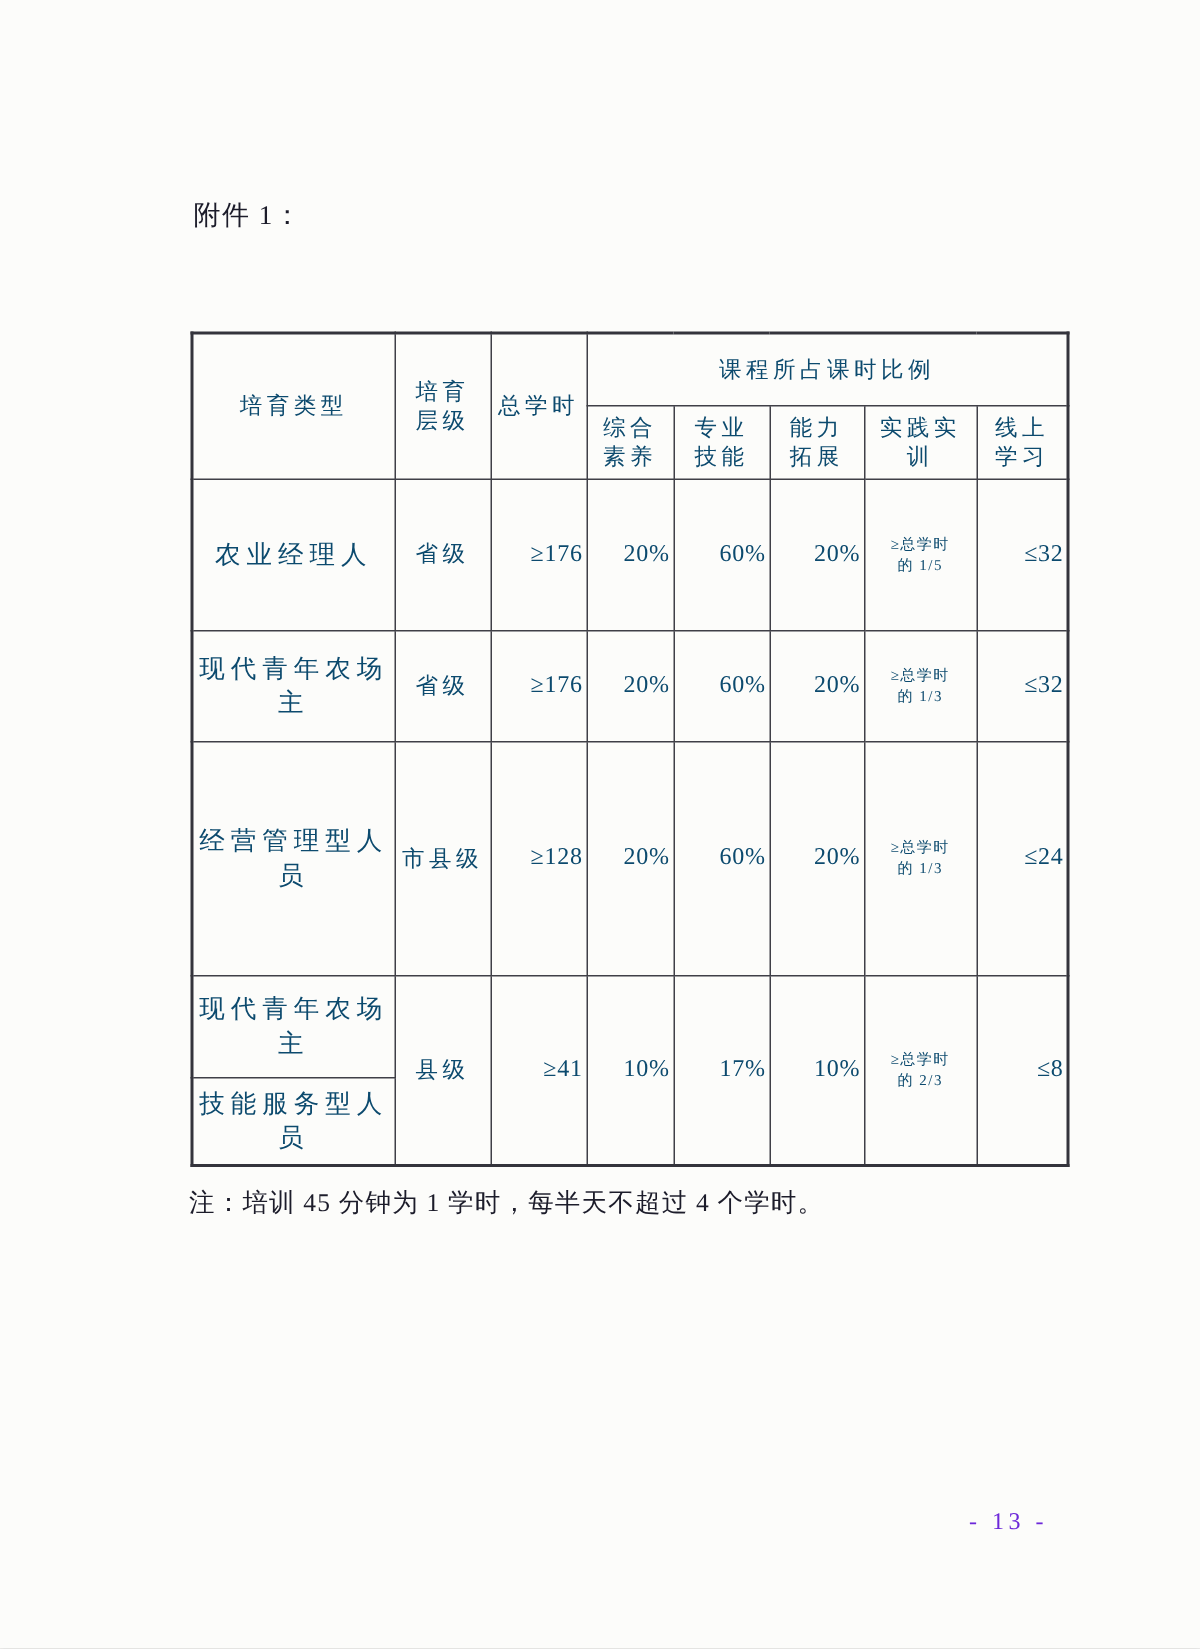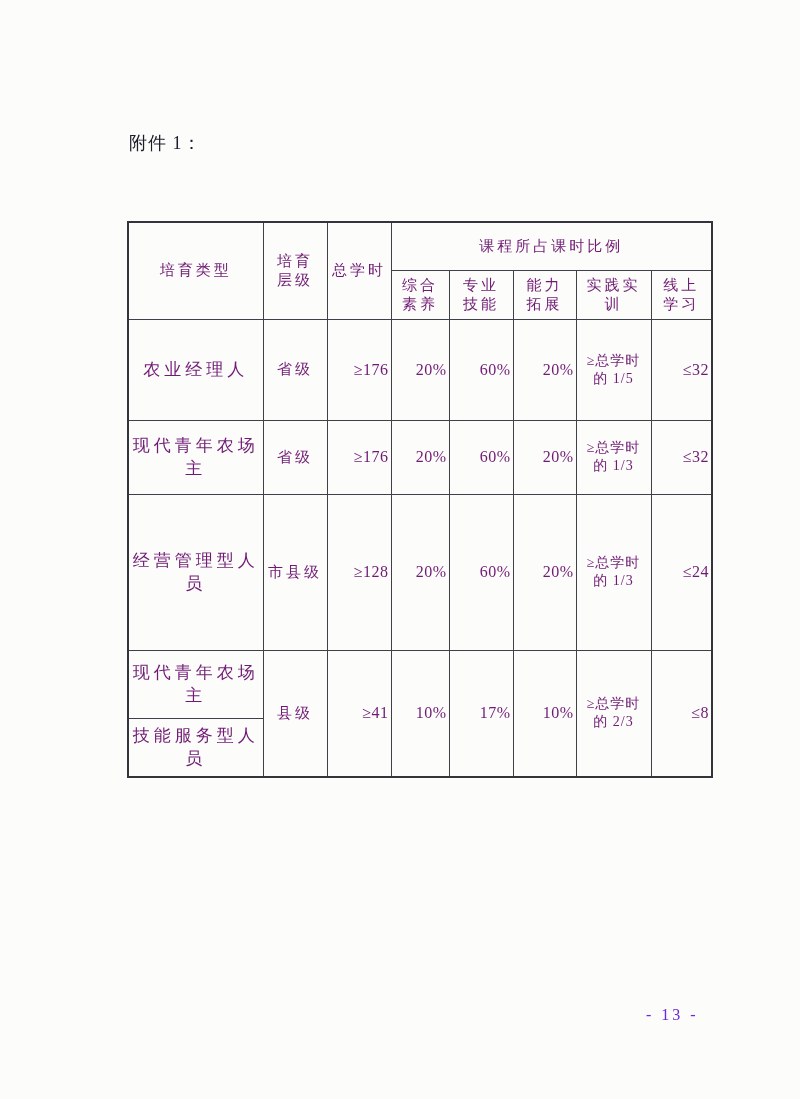--- a/index.html
+++ b/index.html
@@ -41,34 +41,34 @@
     border-collapse: collapse;
     table-layout: fixed;
     border: 2px solid #34343c;
   }
   .doc-table td {
     border: 1px solid #3f3f47;
     text-align: center;
     vertical-align: middle;
     font-size: 15px;
     padding: 0 2px;
-    color: #701a75;
+    color: #0c4a6e;
   }
   .doc-table td.hd {
     font-family: "Liberation Sans", "DejaVu Sans", sans-serif;
     font-size: 15px;
     letter-spacing: 3px;
   }
   .doc-table td.type-cell {
     letter-spacing: 4px;
     font-size: 17px;
   }
   .doc-table td.level-cell { letter-spacing: 3px; }
   .doc-table td.num-cell { font-size: 16px; letter-spacing: 0.5px; text-align: right; }
-  .doc-table td.practice-cell { font-size: 14px; letter-spacing: 1px; }
+  .doc-table td.practice-cell { font-size: 10px; letter-spacing: 1px; }
   .preline { white-space: pre-line; }
   tr.h1 { height: 48px; }
   tr.h2 { height: 49px; }
   tr.r1 { height: 101px; }
   tr.r2 { height: 74px; }
   tr.r3 { height: 156px; }
   tr.r4 { height: 68px; }
   tr.r5 { height: 59px; }
   .note-line {
     position: absolute;
@@ -173,16 +173,17 @@
 的 2/3</td>
         <td rowspan="2" class="num-cell">≤8</td>
       </tr>
 
       <tr class="r5">
         <td class="type-cell">技能服务型人员</td>
       </tr>
     </tbody>
   </table>
 
+  <div class="note-line">注：培训 45 分钟为 1 学时，每半天不超过 4 个学时。</div>
 
   <div class="page-number">- 13 -</div>
 
 </div>
 
 </body></html>

